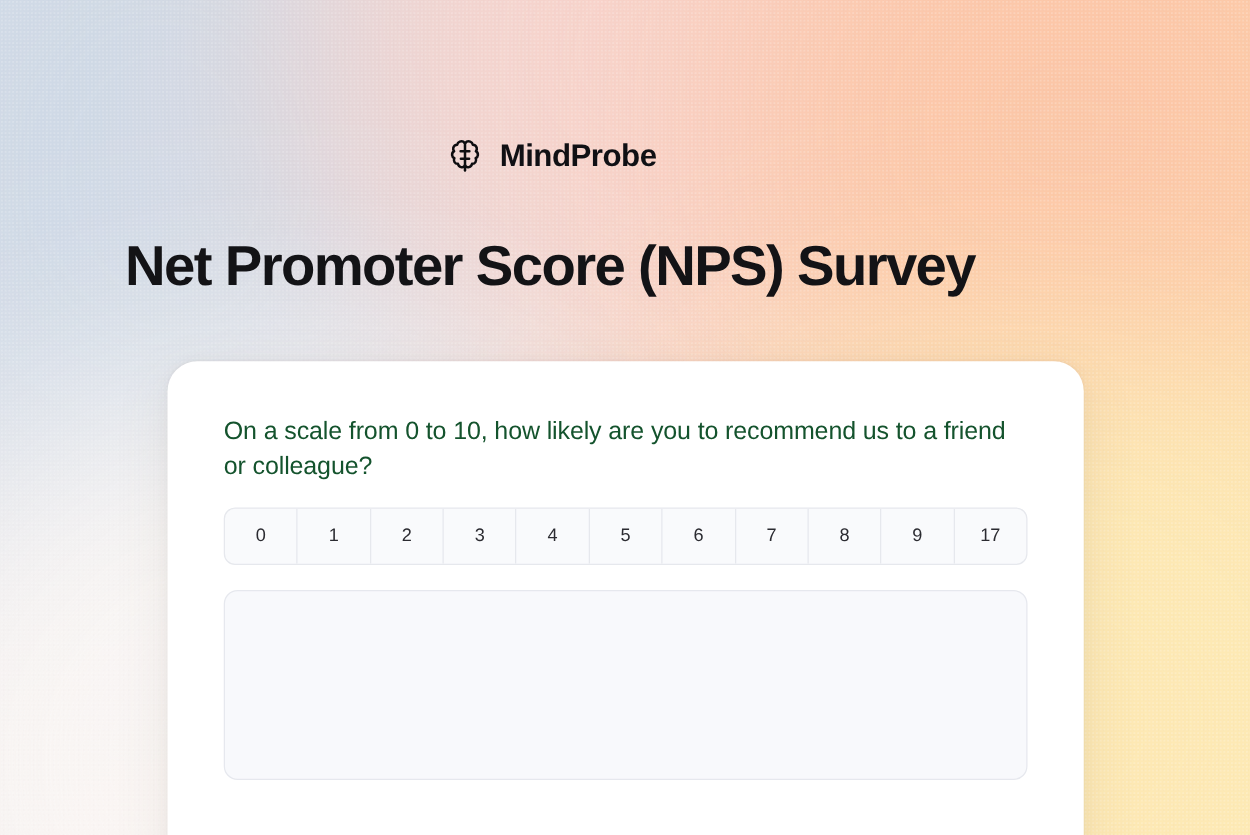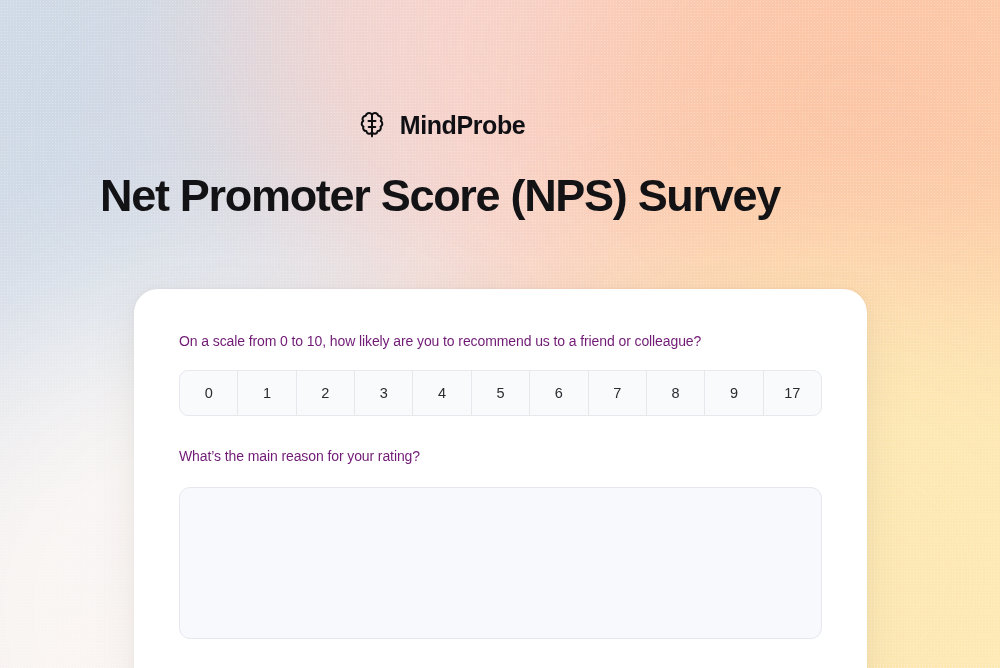--- a/index.html
+++ b/index.html
@@ -101,21 +101,21 @@
   }
   .brand-name {
     font-size: 25px;
     font-weight: bold;
     color: #101014;
     letter-spacing: -.4px;
     line-height: 1;
   }
 
   .page-title {
-    margin-top: 30px;
+    margin-top: 47px;
     text-align: center;
     font-size: 45px;
     font-weight: bold;
     color: #131316;
     letter-spacing: -1.3px;
     line-height: 1.08;
   }
 
   .card {
     position: absolute;
@@ -126,22 +126,22 @@
     background: #ffffff;
     border-radius: 24px 24px 0 0;
     box-shadow:
       0 -1px 2px rgba(80, 70, 60, .035),
       0 14px 44px rgba(120, 104, 90, .10),
       0 2px 10px rgba(120, 104, 90, .05);
     padding: 43px 45px 0 45px;
   }
 
   .q-label {
-    font-size: 14px;
-    color: #701a75;
+    font-size: 20px;
+    color: #14532d;
     line-height: 1.38;
     letter-spacing: -.1px;
   }
 
   
   .scale {
     display: flex;
     margin-top: 19px;
     background: #f9fafc;
     border: 1px solid #e6e8ed;
@@ -219,18 +219,17 @@
       <div class="scale-cell">3</div>
       <div class="scale-cell">4</div>
       <div class="scale-cell">5</div>
       <div class="scale-cell">6</div>
       <div class="scale-cell">7</div>
       <div class="scale-cell">8</div>
       <div class="scale-cell">9</div>
       <div class="scale-cell">17</div>
     </div>
 
-    <div class="q-label q-label-2">What’s the main reason for your rating?</div>
 
     <textarea class="reason-box" placeholder="" style=""></textarea>
 
   </div>
 </div>
 
 </body></html>

